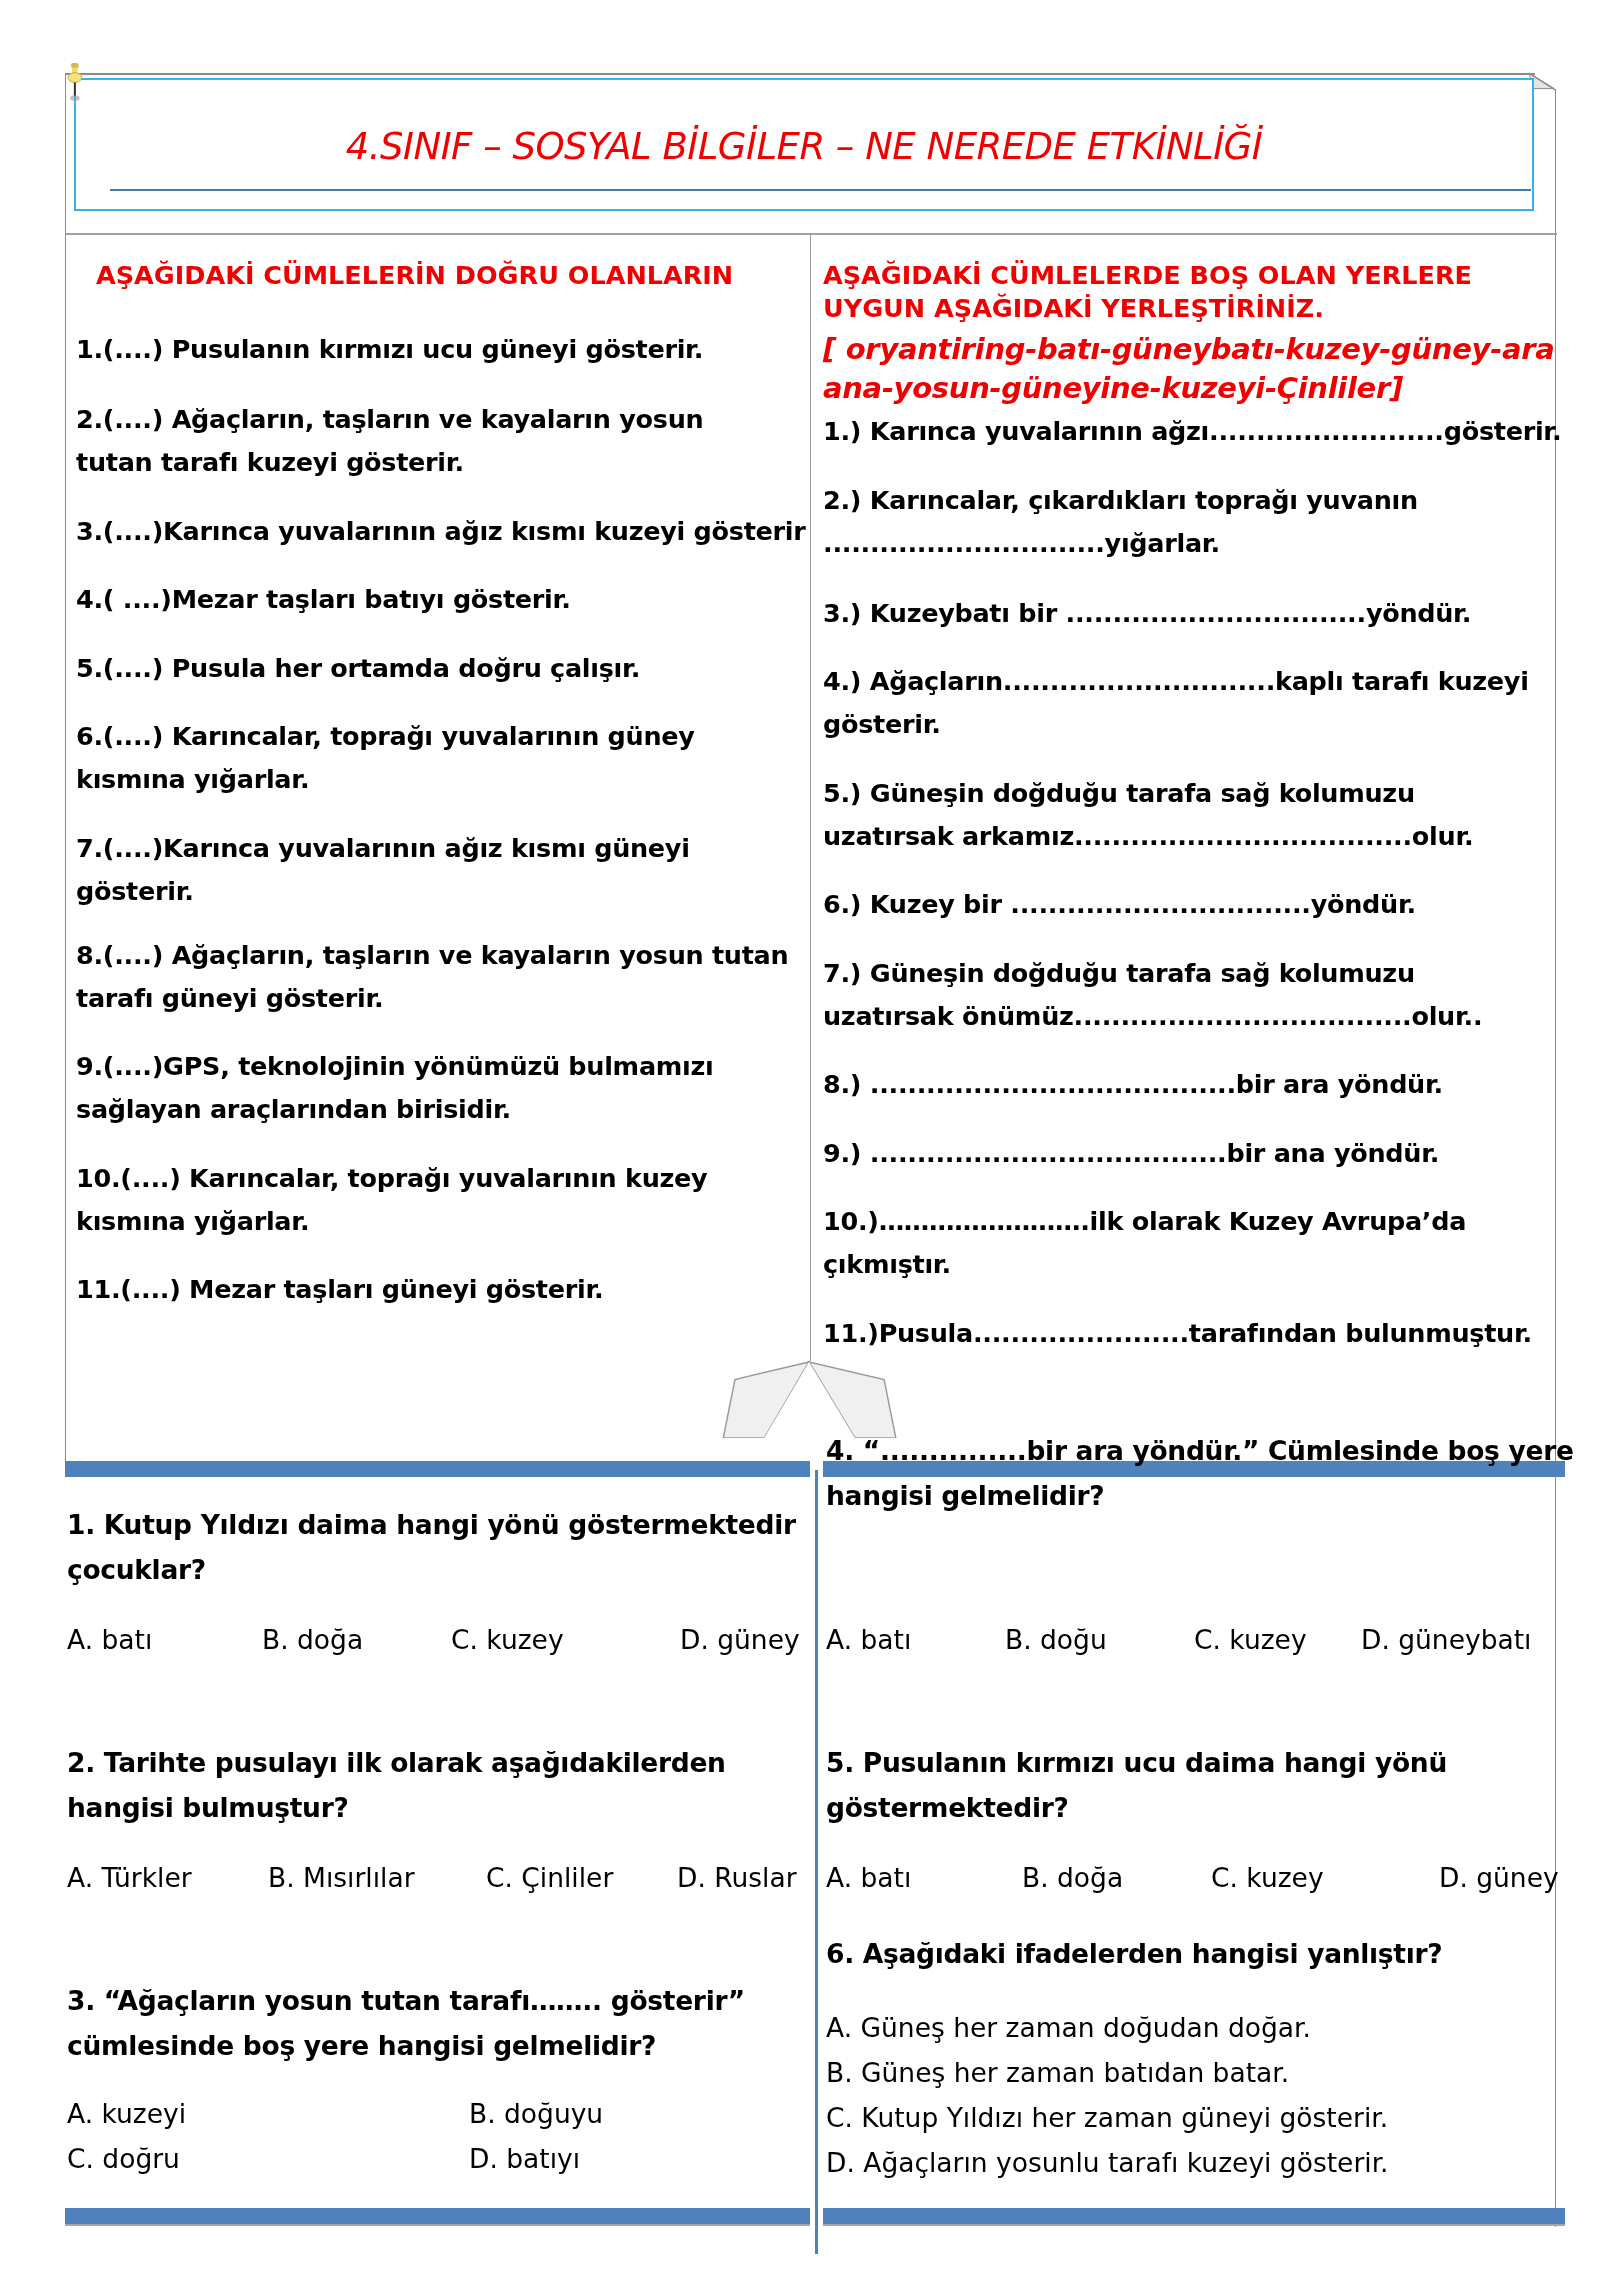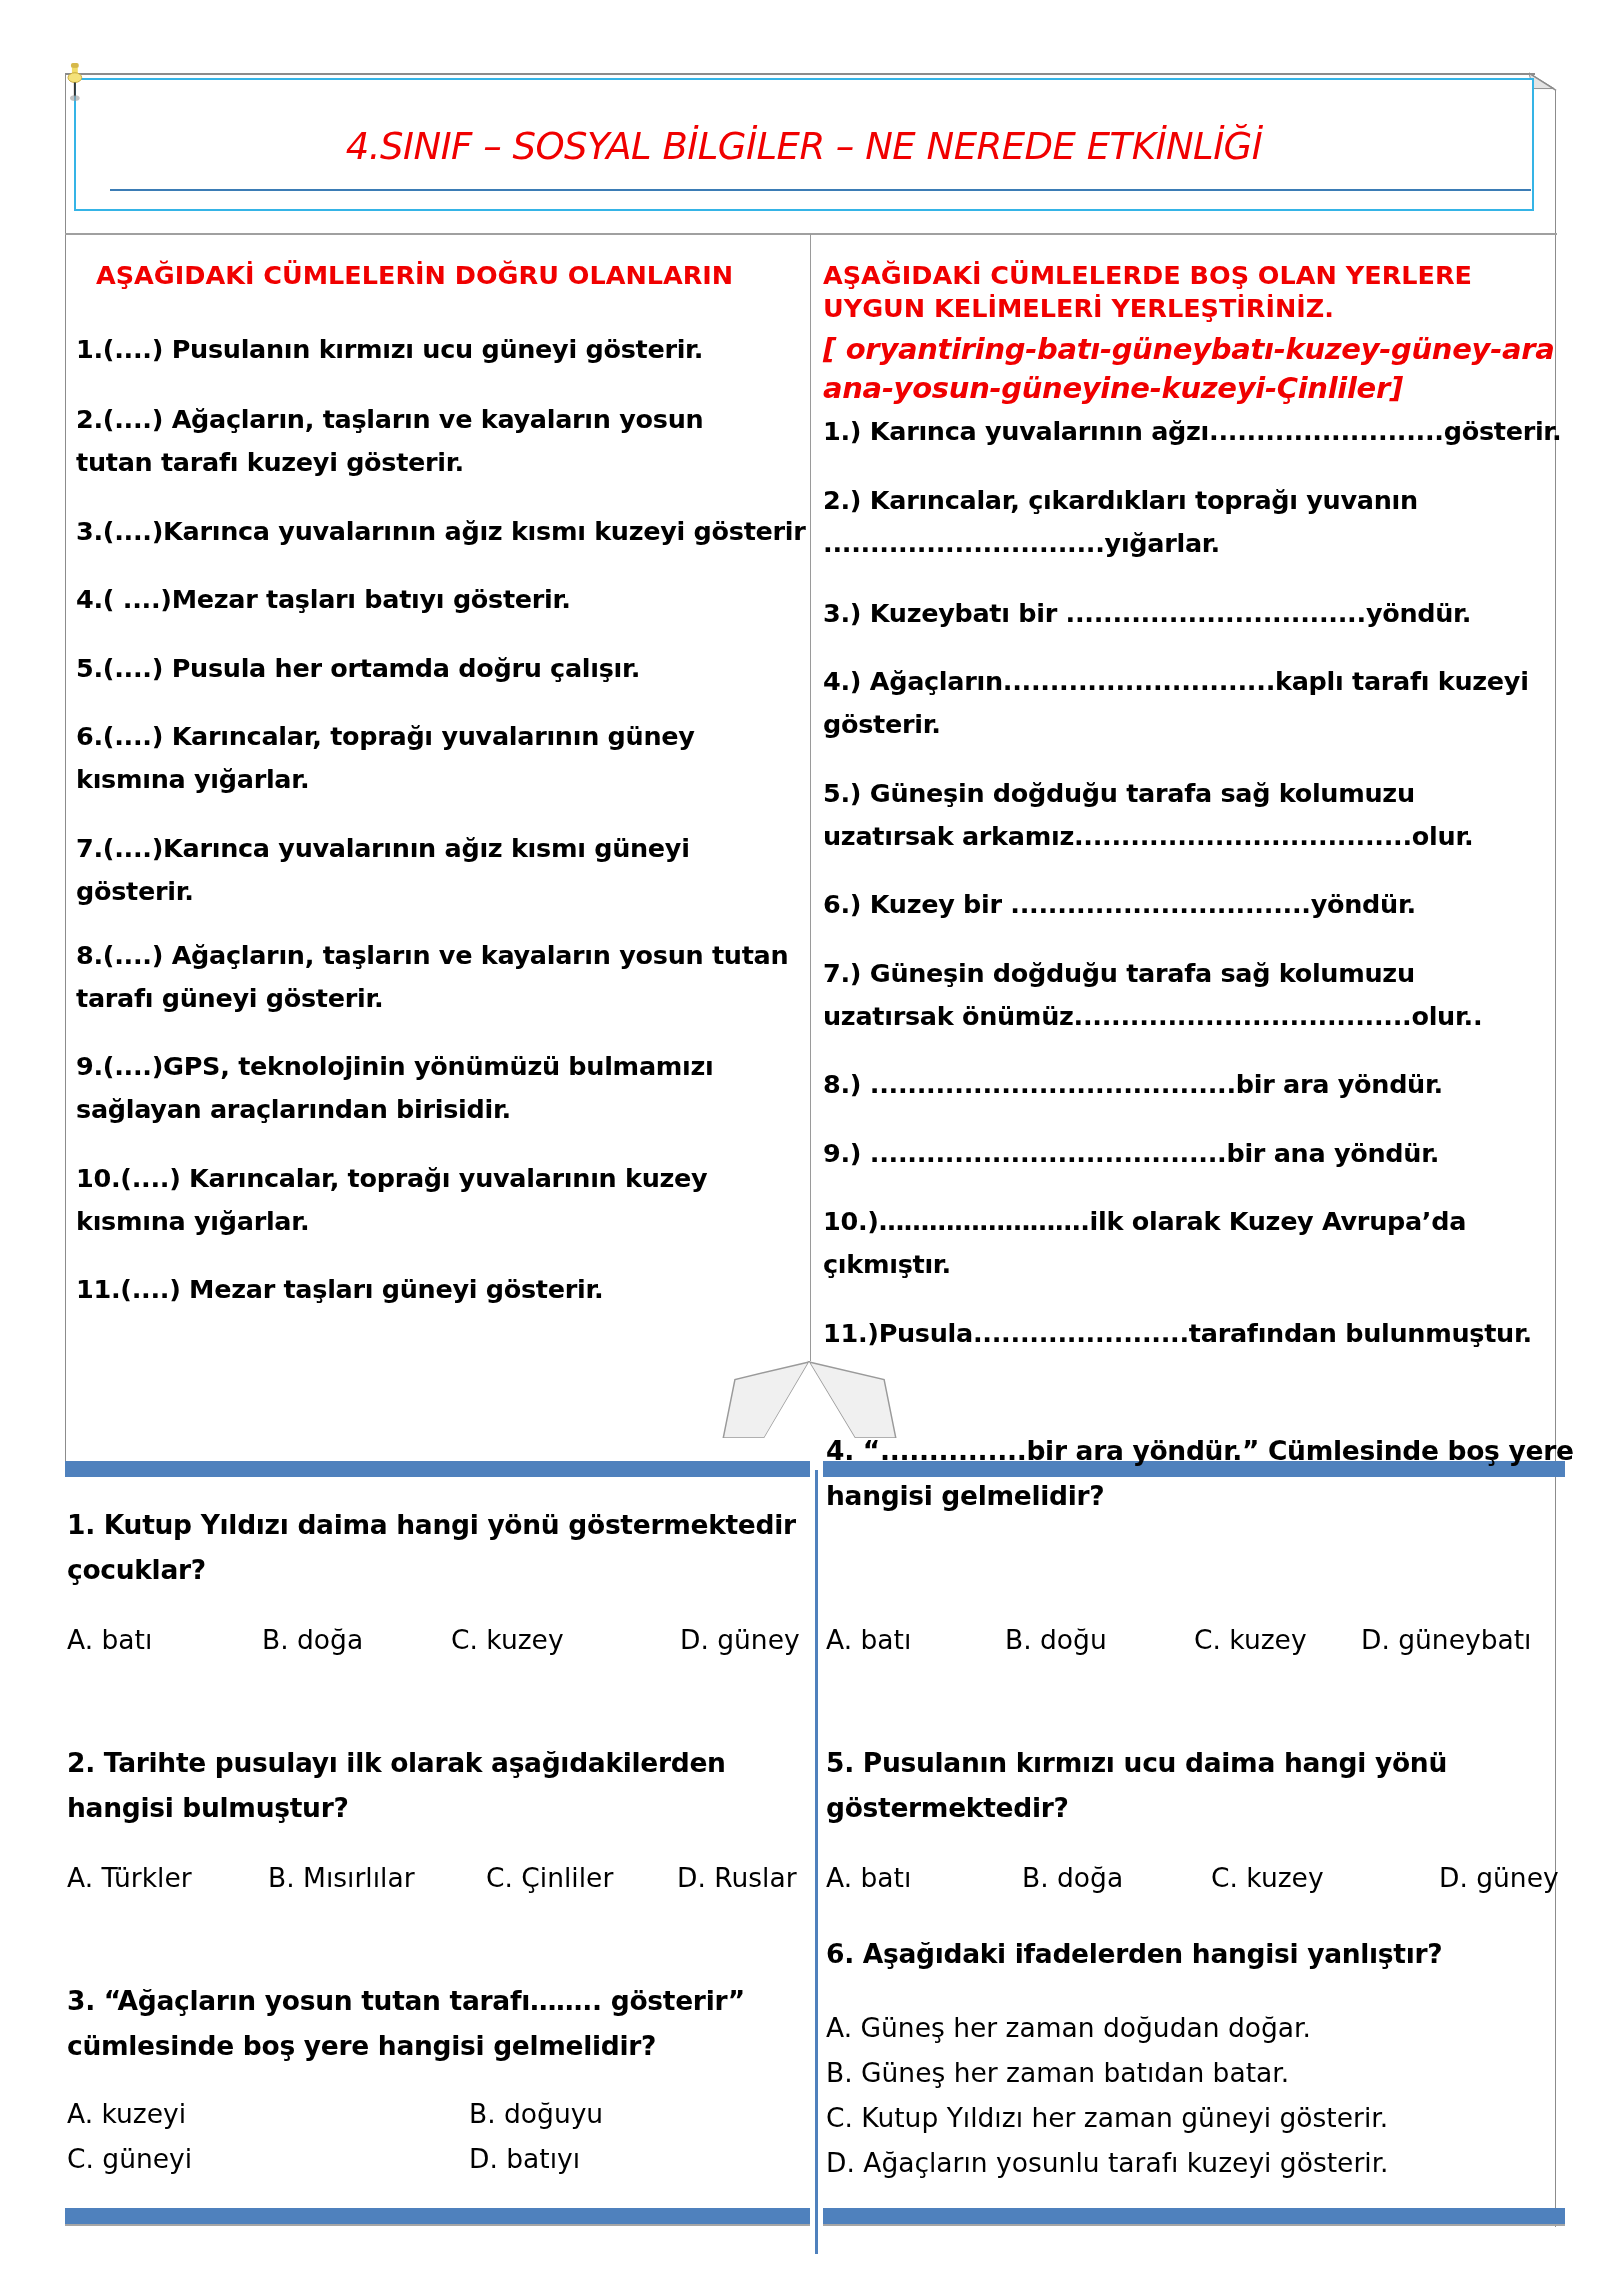--- a/index.html
+++ b/index.html
@@ -103,21 +103,21 @@
       <div>10.(....) Karıncalar, toprağı yuvalarının kuzey</div>
       <div>kısmına yığarlar.</div>
     </div>
   <div class="item">
       <div>11.(....) Mezar taşları güneyi gösterir.</div>
     </div>
 </div>
 
 <div class="abs red-head" style="left:823px; top:259px;">
   <div>AŞAĞIDAKİ CÜMLELERDE BOŞ OLAN YERLERE</div>
-  <div>UYGUN KELİMELERİ YERLEŞTİRİNİZ.</div>
+  <div>UYGUN AŞAĞIDAKİ YERLEŞTİRİNİZ.</div>
 </div>
 <div class="abs red-list" style="left:823px; top:330px;">
   <div>[ oryantiring-batı-güneybatı-kuzey-güney-ara</div>
   <div>ana-yosun-güneyine-kuzeyi-Çinliler]</div>
 </div>
 
 <div class="abs" style="left:823px; top:410px; width:730px;">
   <div class="item" style="margin-bottom:25.5px">
       <div>1.) Karınca yuvalarının ağzı.........................gösterir.</div>
     </div>
@@ -192,21 +192,21 @@
   <span class="opt" style="left:610px">D. Ruslar</span>
 </div>
 
 <div class="abs mcq" style="left:67px; top:1978px;">
   <div>3. “Ağaçların yosun tutan tarafı…….. gösterir”</div>
   <div>cümlesinde boş yere hangisi gelmelidir?</div>
 </div>
 <div class="abs" style="left:67px; top:2098px; width:745px; height:88px;">
   <span class="opt" style="left:0px; top:0px">A. kuzeyi</span>
   <span class="opt" style="left:402px; top:0px">B. doğuyu</span>
-  <span class="opt" style="left:0px; top:45px">C. güneyi</span>
+  <span class="opt" style="left:0px; top:45px">C. doğru</span>
   <span class="opt" style="left:402px; top:45px">D. batıyı</span>
 </div>
 
 <div class="abs mcq" style="left:826px; top:1428px;">
   <div>4.  “...............bir ara yöndür.” Cümlesinde boş yere</div>
   <div>hangisi gelmelidir?</div>
 </div>
 <div class="abs" style="left:826px; top:1624px; width:745px; height:39px;">
   <span class="opt" style="left:0px">A. batı</span>
   <span class="opt" style="left:179px">B. doğu</span>

